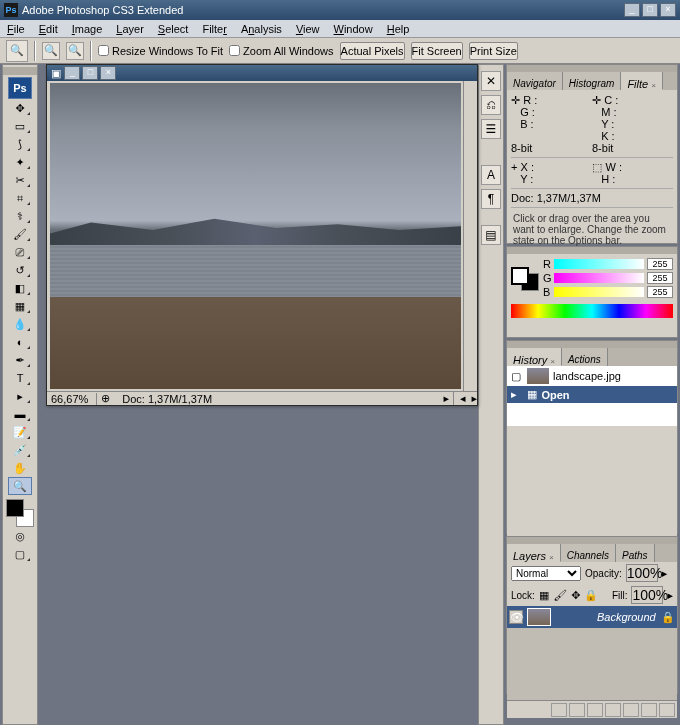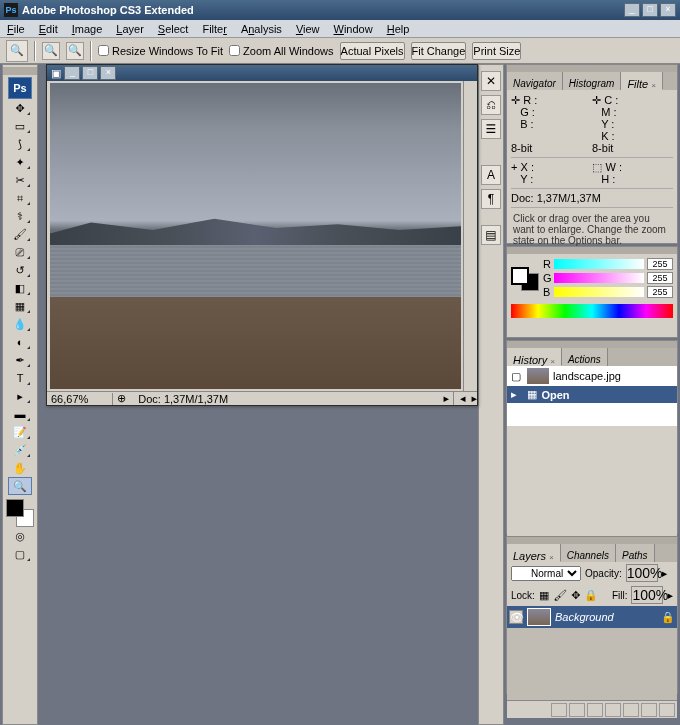--- a/index.html
+++ b/index.html
@@ -1,19 +1,19 @@
 <!DOCTYPE html>
 <html><head>
 <meta charset="utf-8">
 <style>
 * { box-sizing: border-box; margin: 0; padding: 0; font-family: Tahoma, sans-serif; font-size: 11px; }
 body { width: 680px; height: 725px; background: #708090; overflow: hidden; position: relative; }
 .titlebar { height: 20px; background: linear-gradient(#4a6a8a, #2d4a6d); color: #fff; display: flex; align-items: center; padding: 0 4px; }
 .titlebar .icon { width: 14px; height: 14px; background: #1a1a1a; margin-right: 4px; display:flex;align-items:center;justify-content:center;color:#4af;font-size:9px;font-weight:bold;}
-.titlebar .title { flex: 1; font-weight: bold; }
+.titlebar .title { flex: 1; font-weight: normal; }
 .winbtns { display: flex; gap: 2px; }
 .winbtns div { width: 16px; height: 14px; background: #b8c4d0; border: 1px solid #5a6a7a; text-align: center; line-height: 10px; cursor: pointer; font-size:9px;}
 .menubar { height: 18px; background: #d4d9df; display: flex; align-items: center; border-bottom: 1px solid #999; }
 .menubar span { padding: 2px 7px; cursor: pointer; }
 .menubar span u { text-decoration: underline; }
 .optbar { height: 26px; background: #d4d0c8; border-bottom: 1px solid #888; display: flex; align-items: center; padding: 0 6px; gap: 6px; }
 .toolbtn { width: 22px; height: 22px; border: 1px solid #999; background: #e8e4dc; display:flex;align-items:center;justify-content:center; cursor:pointer;}
 .sep { width: 2px; height: 20px; border-left: 1px solid #888; border-right:1px solid #fff;}
 .chk { display: flex; align-items: center; gap: 3px; }
 .chk input { width:11px; height:11px; }
@@ -30,21 +30,21 @@
 .docarea { flex: 1; position: relative; }
 .docwin { position: absolute; left: 6px; top: 0; width: 432px; height: 342px; border: 1px solid #2a2a2a; background: #d4d0c8; box-shadow: 1px 1px 3px rgba(0,0,0,.3);}
 .doctitle { height: 16px; background: linear-gradient(#4a6a8a,#2d4a6d); color: #fff; display: flex; align-items: center; padding: 0 4px; font-size:10px;}
 .doctitle .t { flex:1; }
 .canvas { position:absolute; top:18px; left:3px; right:16px; bottom:16px; background:#888;}
 .canvas-inner { width:100%; height:100%; background: linear-gradient(to bottom, #6a707a 0%, #8a909a 15%, #9aa0ac 30%, #aab0bc 45%, #6a7078 48%, #5a6068 52%, #8a909a 56%, #9098a0 68%, #7a6050 72%, #6a5040 100%); position:relative;}
 .mountains { position:absolute; top:42%; left:0; right:0; height:12%; background: linear-gradient(to right, #3a4048 0%, #4a5058 30%, #5a6070 50%, #4a5058 70%, #3a4048 100%); clip-path: polygon(0 60%, 10% 30%, 25% 50%, 40% 20%, 55% 45%, 70% 35%, 85% 50%, 100% 40%, 100% 100%, 0 100%);}
 .water { position:absolute; top:53%; left:0; right:0; height:18%; background: repeating-linear-gradient(to bottom, #8a909a, #7a808a 2px, #8a909a 4px);}
 .beach { position:absolute; bottom:0; left:0; right:0; height:30%; background: linear-gradient(to bottom, #6a5848, #5a4838);}
 .statusbar { position:absolute; bottom:0; left:0; right:0; height:14px; background:#d4d0c8; border-top:1px solid #888; display:flex; align-items:center; font-size:10px;}
-.statusbar .zoom { width:66px; padding:0 4px; border-right:1px solid #888;}
+.statusbar .zoom { width:50px; padding:0 4px; border-right:1px solid #888;}
 .statusbar .docinfo { flex:1; padding:0 8px;}
 .scroll-v { position:absolute; right:0; top:16px; bottom:14px; width:14px; background:#d4d0c8; border-left:1px solid #888;}
 .rpanels { width: 172px; display: flex; flex-direction: column; gap: 2px; margin-right:2px;}
 .panel { background: #d4d0c8; border: 1px solid #888; }
 .panel .phead { height:7px; background:#b0aca4;}
 .ptabs { height: 18px; display: flex; background: #b8b4ac; }
 .ptab { padding: 6px 6px; border-right: 1px solid #888; cursor: pointer; font-size:10px; background:#c4c0b8;font-style:italic;}
 .ptab.active { background: #d4d0c8; border-bottom:1px solid #d4d0c8;}
 .ptab .x { margin-left:3px; color:#666; font-size:8px;}
 .pbody { padding: 4px; font-size:10px;}
@@ -62,28 +62,28 @@
 .slider .bar.r { background:linear-gradient(to right,#0ff,#fff);}
 .slider .bar.g { background:linear-gradient(to right,#f0f,#fff);}
 .slider .bar.b { background:linear-gradient(to right,#ff0,#fff);}
 .slider .val { width:26px; border:1px solid #888; background:#fff; text-align:center; font-size:9px;}
 .spectrum { height:14px; background:linear-gradient(to right,#f00,#ff0,#0f0,#0ff,#00f,#f0f,#f00); margin-top:4px;}
 .histlist { background:#fff; min-height:60px;}
 .histitem { display:flex; align-items:center; padding:2px 4px; gap:4px;}
 .histitem.sel { background:#3a5a8a; color:#fff;}
 .thumb { width:22px; height:16px; background:linear-gradient(#889,#765);}
 .layerctl { display:flex; align-items:center; gap:4px; padding:2px 4px;}
-.layerctl select { flex:0 0 70px; font-size:10px;padding-left:15px;}
+.layerctl select { flex:0 0 70px; font-size:10px;}
 .layerctl .lab { font-size:10px;}
 .layerctl .pct { width:32px; border:1px solid #888; font-size:14px; text-align:center;}
 .layerlist { background:#c0bcb4; min-height:60px;}
 .layer { display:flex; align-items:center; background:#3a5a8a; color:#fff; padding:2px; gap:4px;}
 .layer .eye { width:14px;height:14px;background:#d4d0c8;border:1px solid #888;}
 .layer .lthumb { width:24px;height:18px;background:linear-gradient(#889,#765);border:1px solid #fff;}
-.layer .lname { font-style:italic;}
+.layer .lname { font-style:italic;margin-left:42px;}
 .layer .lock { margin-left:auto;}
 .pfoot { height:18px; background:#d4d0c8; border-top:1px solid #888; display:flex; justify-content:flex-end; gap:2px; padding:2px;}
 .pfoot div { width:16px;height:14px;border:1px solid #999;}
 .dockstrip { width:26px; background:#d4d0c8; border:1px solid #888; margin:0 2px 0 0; display:flex; flex-direction:column; align-items:center; padding-top:6px; gap:4px;}
 .dockbtn { width:20px; height:20px; border:1px solid #999; background:#e8e4dc; cursor:pointer; display:flex;align-items:center;justify-content:center;font-size:12px;}
 </style>
 </head>
 <body>
 
 <div class="titlebar">
@@ -117,21 +117,21 @@
   <div class="sep"></div>
   <label class="chk">
       <input type="checkbox" style="">
       <span>Resize Windows To Fit</span>
     </label>
   <label class="chk">
       <input type="checkbox" style="">
       <span>Zoom All Windows</span>
     </label>
   <button class="btn">Actual Pixels</button>
-  <button class="btn">Fit Change</button>
+  <button class="btn">Fit Screen</button>
   <button class="btn">Print Size</button>
 </div>
 
 <div class="workspace">
   <div class="toolbox">
     <div class="thead"></div>
     <div class="tool active" style="background:#1a4a8a;color:#fff;font-weight:bold;height:22px;">Ps</div>
     <div class="tool">✥<span class="tri"></span></div>
     <div class="tool">▭<span class="tri"></span></div>
     <div class="tool">⟆<span class="tri"></span></div>

